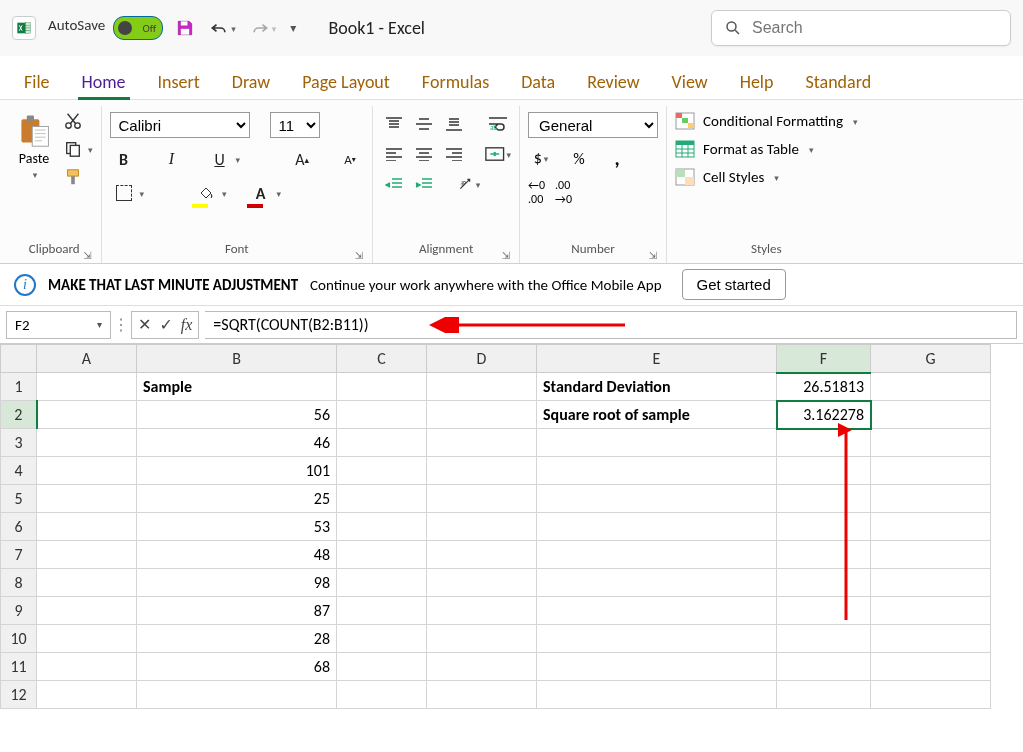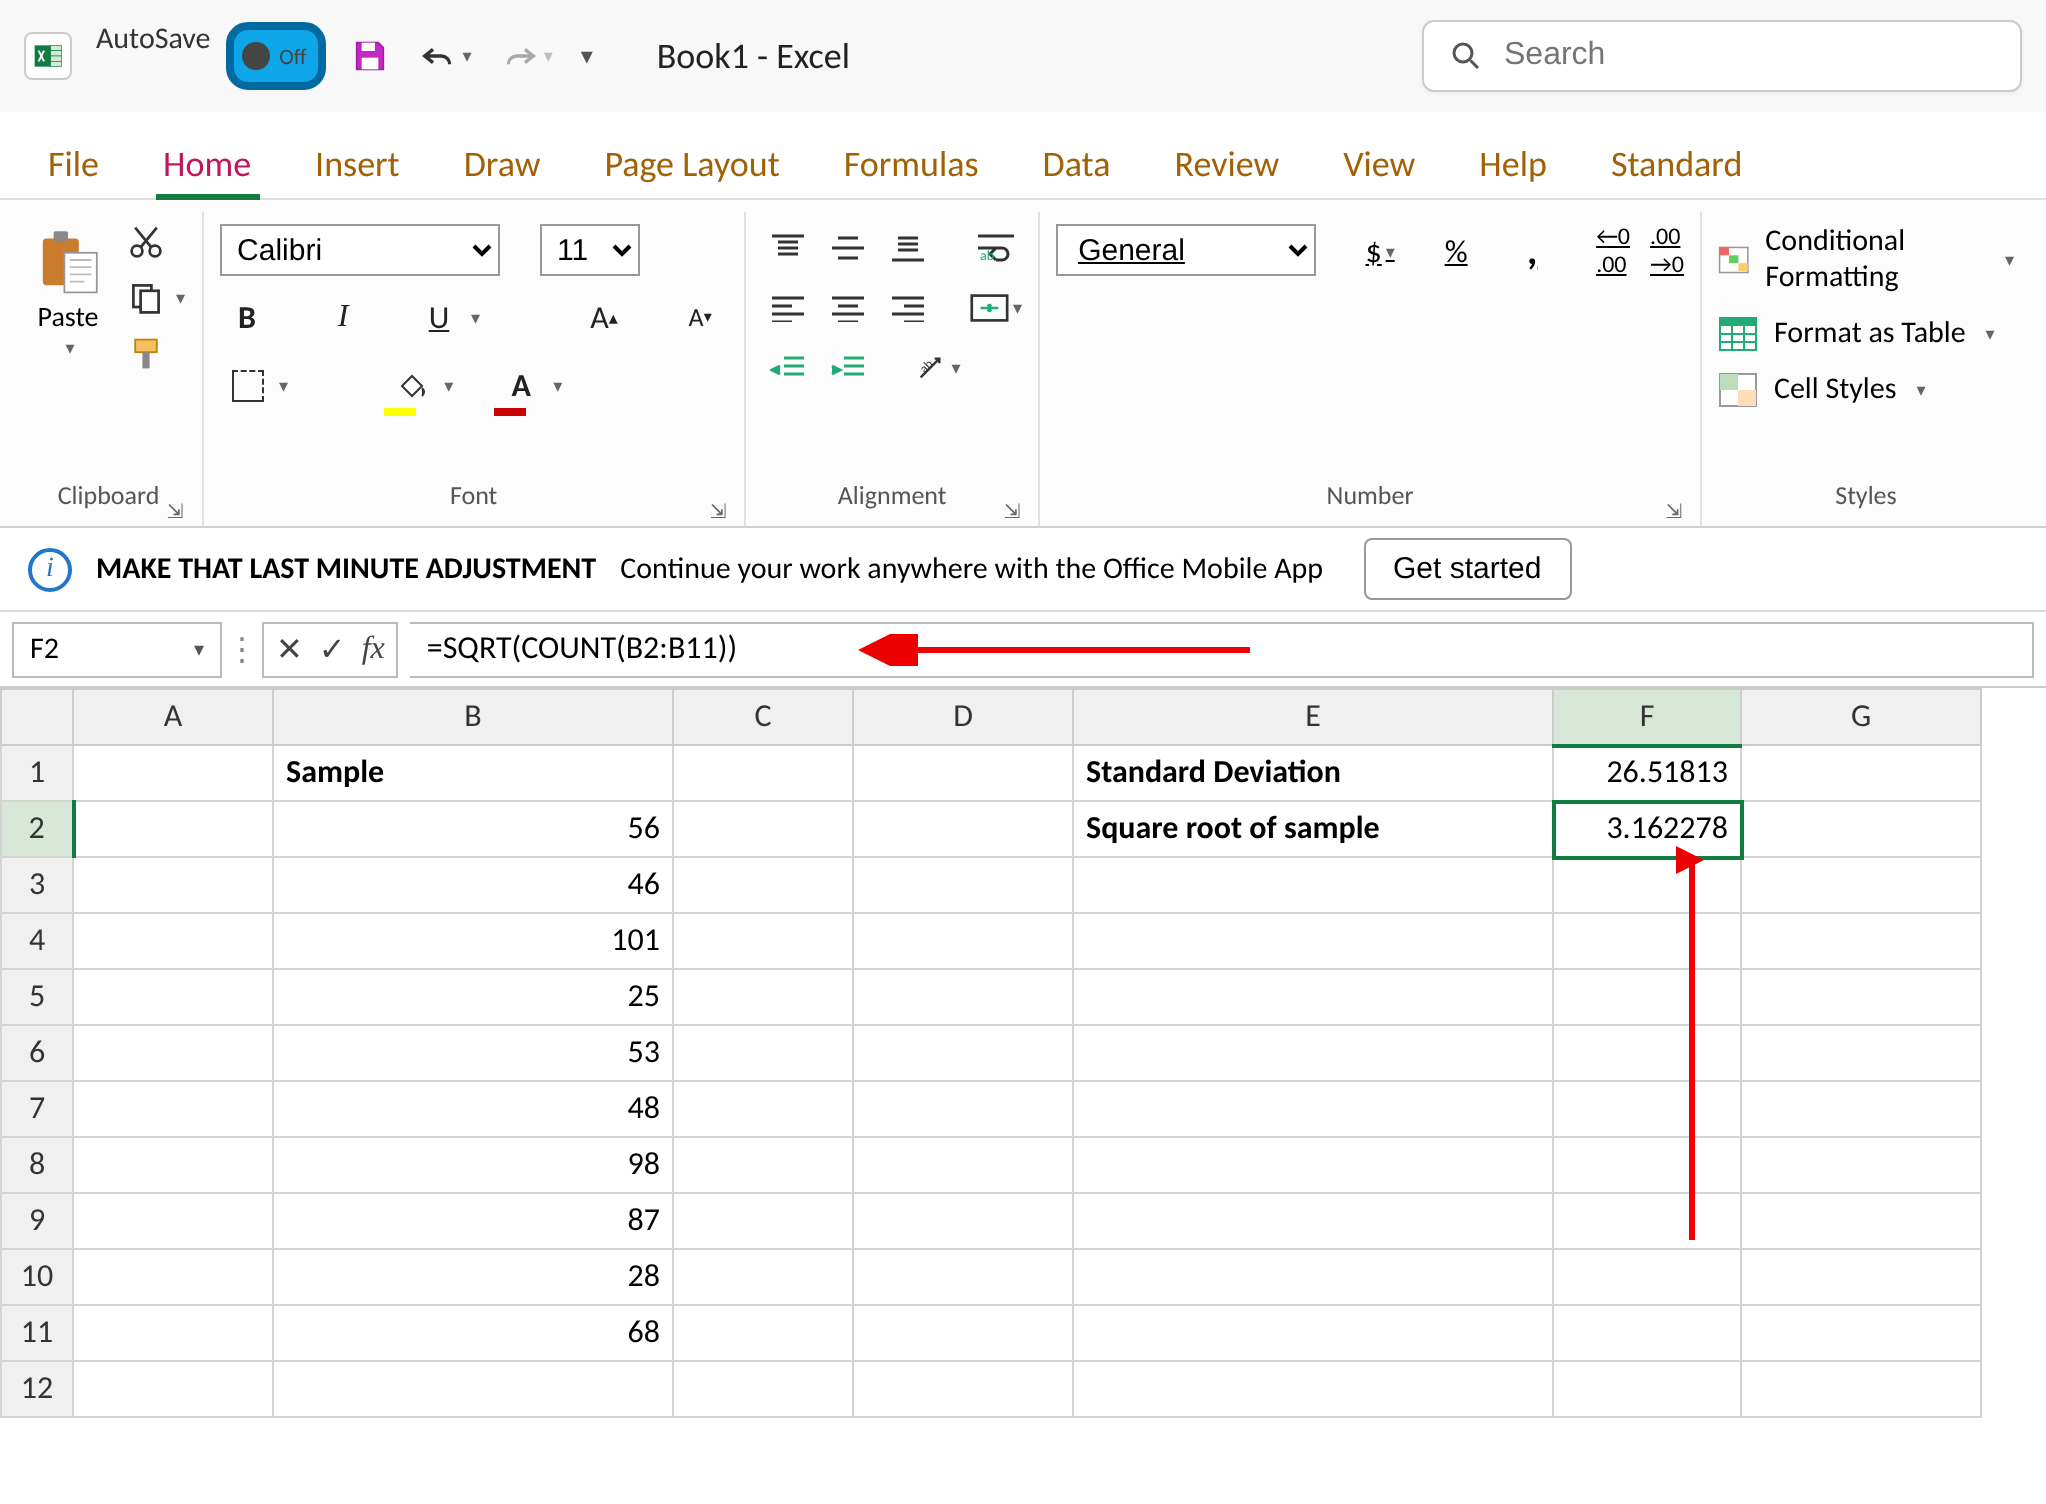--- a/index.html
+++ b/index.html
@@ -3,35 +3,35 @@
 <meta charset="utf-8">
 <style>
 * { margin: 0; padding: 0; box-sizing: border-box; }
 body { font-family: 'Segoe UI', Calibri, Arial, sans-serif; font-size: 14px; background: #fff; color: #000; width: 1023px; height: 752px; overflow: hidden; }
 
 
 .titlebar { height: 56px; background: #f8f8f8; display: flex; align-items: center; padding: 0 12px; gap: 12px; }
 .app-icon { width: 24px; height: 24px; background: #fff; border: 1px solid #ccc; border-radius: 4px; display: flex; align-items: center; justify-content: center; }
 .app-icon svg { width: 16px; height: 16px; }
 .autosave-wrap { display: flex; gap: 8px; font-size: 15px; color: #333; }
-.autosave-toggle { width: 50px; height: 34px; background: #0ea5e9; border-radius: 11px; border: 4px solid #0369a1; position: relative; display: flex; align-items: center; }
+.autosave-toggle { width: 50px; height: 24px; background: #84cc16; border-radius: 11px; border: 1px solid #0369a1; position: relative; display: flex; align-items: center; }
 .autosave-toggle .knob { width: 14px; height: 14px; background: #444; border-radius: 50%; position: absolute; left: 4px; }
 .autosave-toggle .off-text { position: absolute; right: 6px; font-size: 11px; color: #444; }
 .qat-icons { display: flex; align-items: center; gap: 14px; }
 .qat-btn { display: flex; align-items: center; cursor: pointer; }
 .qat-btn svg { width: 20px; height: 20px; }
 .doc-title { font-size: 18px; color: #222; margin-left: 20px; }
 .searchbar { margin-left: auto; width: 300px; height: 36px; background: #fff; border: 1px solid #ccc; border-radius: 6px; display: flex; align-items: center; padding: 0 12px; gap: 10px; box-shadow: 0 1px 2px rgba(0,0,0,0.05); }
 .searchbar svg { width: 18px; height: 18px; stroke: #555; fill: none; }
 .searchbar input { border: none; outline: none; font-size: 16px; color: #555; flex: 1; background: transparent; }
 
 
 .ribbon-tabs { height: 44px; display: flex; align-items: flex-end; padding: 0 20px; gap: 24px; background: #fff; border-bottom: 1px solid #e0e0e0; }
 .ribbon-tab { font-size: 18px; color: #a16207; padding: 8px 4px 6px; cursor: pointer; position: relative; }
-.ribbon-tab.active { color: #be185d; text-align: right; }
+.ribbon-tab.active { color: #4c1d95; text-align: right; }
 .ribbon-tab.active::after { content: ''; position: absolute; bottom: -1px; left: 0; right: 0; height: 3px; background: #107c41; }
 
 
 .ribbon-body { height: 164px; background: #fcfcfc; border-bottom: 1px solid #d0d0d0; display: flex; padding: 6px 8px 0; }
 .ribbon-group { display: flex; flex-direction: column; border-right: 1px solid #e0e0e0; padding: 0 8px; }
 .ribbon-group:last-child { border-right: none; }
 .group-content { flex: 1; display: flex; align-items: flex-start; gap: 6px; padding-top: 6px; }
 .group-label { height: 22px; font-size: 13px; color: #555; text-align: center; position: relative; }
 .group-launcher { position: absolute; right: -2px; bottom: 0; width: 14px; height: 14px; font-size: 10px; color: #666; cursor: pointer; }
 
@@ -60,21 +60,21 @@
 
 
 .align-col { display: flex; flex-direction: column; gap: 6px; }
 .align-row { display: flex; gap: 4px; align-items: center; }
 .align-btn { width: 26px; height: 24px; display: flex; align-items: center; justify-content: center; cursor: pointer; }
 .align-btn svg { width: 18px; height: 14px; stroke: #333; fill: none; stroke-width: 1.5; }
 .wrap-icon svg { width: 20px; height: 18px; }
 .merge-icon svg { width: 22px; height: 16px; }
 
 
-.num-col { display: flex; gap: 19px; text-decoration: underline; }
+.num-col { display: flex; flex-direction: column; gap: 8px; }
 .num-format { height: 26px; border: 1px solid #999; font-size: 15px; padding: 0 6px; width: 130px; background: #fff; }
 .num-row { display: flex; gap: 12px; align-items: center; }
 .num-btn { width: 26px; height: 24px; display: flex; align-items: center; justify-content: center; cursor: pointer; font-size: 16px; }
 .dec-btns { display: flex; gap: 10px; }
 .dec-btn { font-size: 12px; cursor: pointer; }
 
 
 .styles-col { display: flex; flex-direction: column; gap: 10px; }
 .style-row { display: flex; align-items: center; gap: 8px; font-size: 15px; cursor: pointer; }
 .style-row svg { width: 20px; height: 18px; }

